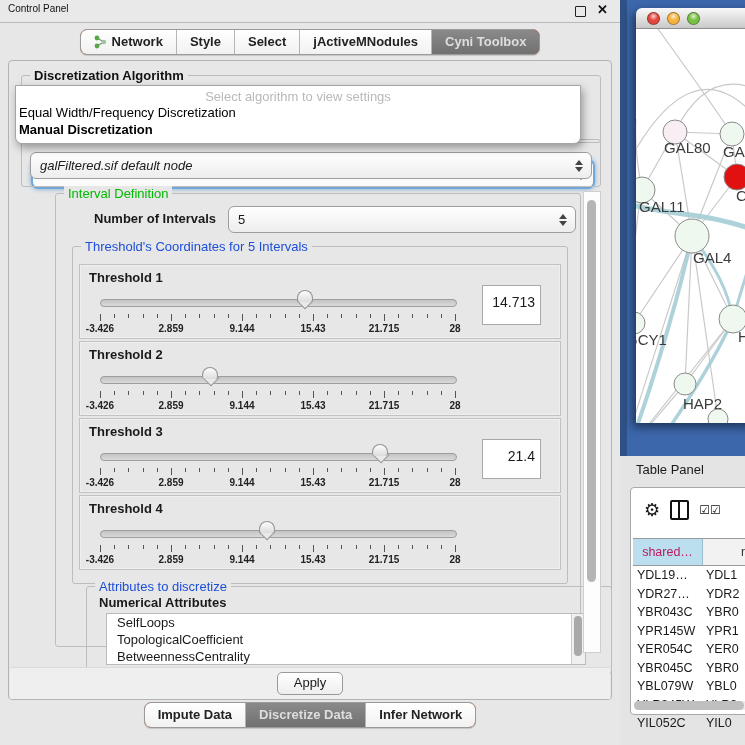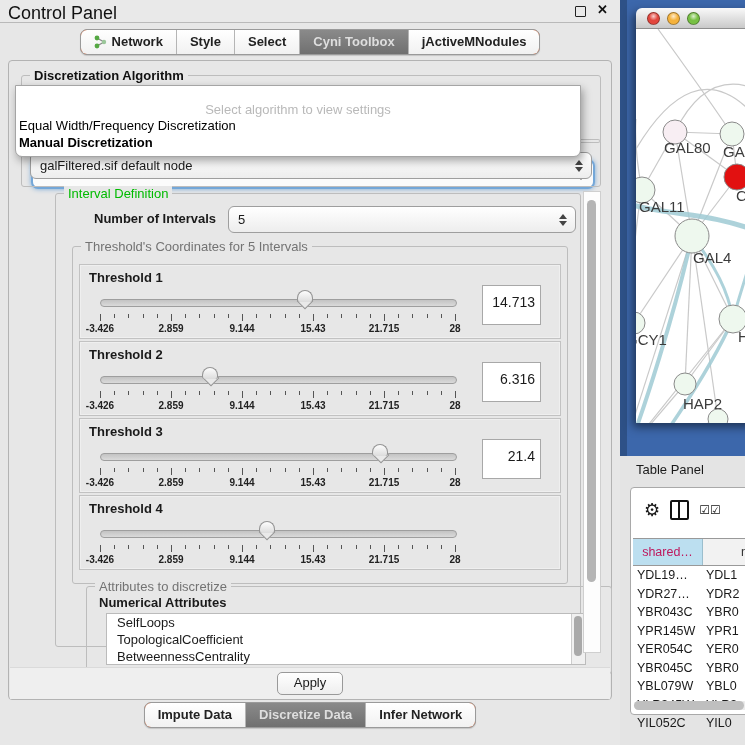--- a/index.html
+++ b/index.html
@@ -2,21 +2,21 @@
 <html><head>
 <meta charset="utf-8">
 <style>
   html,body{margin:0;padding:0;}
   body{width:745px;height:745px;position:relative;overflow:hidden;background:#e7e7e7;
        font-family:"Liberation Sans",sans-serif;color:#1a1a1a;}
   .abs{position:absolute;}
 
   
   .cp-titlebar{left:0;top:0;width:620px;height:22px;background:#e9e9e9;border-bottom:1px solid #b9b9b9;}
-  .cp-title{left:8px;top:3px;font-size:18px;color:#111;}
+  .cp-title{left:8px;top:3px;font-size:10px;color:#111;}
   .float-ic{right:34px;top:6px;width:9px;height:9px;border:1.5px solid #222;border-radius:1px;}
   .close-ic{right:12px;top:2px;font-size:13px;font-weight:bold;color:#111;}
 
   
   .seg-bar{display:flex;justify-content:center;width:620px;}
   .seg-wrap{display:flex;border:1px solid #9a9a9a;border-radius:7px;overflow:hidden;background:#c2410c;
             box-shadow:0 1px 1px rgba(0,0,0,.15);text-align:center;}
   .seg{padding:4px 13px 5px;font-size:13px;font-weight:bold;color:#222;background:linear-gradient(#ffffff,#f1f1f1);
        border-right:1px solid #b5b5b5;display:flex;align-items:center;gap:5px;white-space:nowrap;}
   .seg:last-child{border-right:none;}
@@ -25,42 +25,42 @@
   .botbar{left:0;top:702px;}
 
   
   .cp-content{left:8px;top:60px;width:602px;height:638px;background:#e7e7e7;
               border:1px solid #b3b3b3;border-radius:4px;}
 
   .group{border:1px solid #bdbdbd;border-radius:3px;}
   .group-title{position:absolute;top:-8px;left:8px;background:#e7e7e7;padding:0 4px;font-size:13px;}
   .gt-black{color:#111;font-weight:bold;}
   .gt-green{color:#00bb00;}
-  .gt-blue{color:#737373;}
+  .gt-blue{color:#1d4ed8;}
 
   
   .combo{background:linear-gradient(#ffffff,#ededed);border:1px solid #9e9e9e;border-radius:6px;
          display:flex;align-items:center;font-size:13px;}
   .combo-text{flex:1;padding-left:9px;overflow:hidden;white-space:nowrap;}
   .stepper{width:14px;display:flex;flex-direction:column;align-items:center;gap:2px;margin-right:5px;}
   .tri-up{width:0;height:0;border-left:4px solid transparent;border-right:4px solid transparent;border-bottom:5px solid #444;}
   .tri-dn{width:0;height:0;border-left:4px solid transparent;border-right:4px solid transparent;border-top:5px solid #444;}
 
   .algo-group{left:12px;top:14px;width:578px;height:66px;}
   .combo-focus{left:22px;top:98px;width:560px;height:26px;border:2px solid #74a7d8;border-radius:7px;
                background:#fbfbfb;box-shadow:0 0 5px #74a7d8;display:flex;align-items:center;justify-content:flex-end;}
 
   
   .popup{left:6px;top:24px;width:564px;height:54px;background:#ffffff;border:1px solid #a5a5a5;
-         border-radius:0 0 7px 7px;box-shadow:2px 4px 9px rgba(0,0,0,.35);z-index:50;padding-top:16px;}
+         border-radius:0 0 7px 7px;box-shadow:2px 4px 9px rgba(0,0,0,.35);z-index:50;padding-top:3px;}
   .popup-hint{text-align:center;color:#b9b9b9;font-size:13px;height:15px;}
   .popup-item{font-size:13px;padding:1px 2px 1px 3px;color:#000;}
   .popup-item.sel{font-weight:bold;}
 
-  .td-group{left:12px;top:78px;width:578px;height:46px;}
+  .td-group{left:12px;top:78px;width:578px;height:46px;font-style:italic;}
 
   
   .viewport{left:16px;top:130px;width:564px;height:460px;}
   .vscroll{left:574px;top:130px;width:16px;height:460px;background:#fdfdfd;border:1px solid #cfcfcf;}
   .vthumb{left:3px;top:8px;width:9px;height:382px;background:#b5b5b5;border-radius:5px;}
 
   .interval-group{left:30px;top:2px;width:524px;height:452px;}
   .num-label{left:38px;top:17px;font-size:13px;font-weight:bold;}
   .num-combo{left:172px;top:12px;width:346px;height:25px;}
   .thr-group{left:16px;top:52px;width:494px;height:336px;}
@@ -147,25 +147,25 @@
           <circle cx="10" cy="7" r="2.2" fill="#9bc79a"></circle>
         </svg>
         <span>Network</span>
       </div>
       <div class="seg">
         <span>Style</span>
       </div>
       <div class="seg">
         <span>Select</span>
       </div>
+      <div class="seg">
+        <span>jActiveMNodules</span>
+      </div>
       <div class="seg sel">
         <span>Cyni Toolbox</span>
-      </div>
-      <div class="seg">
-        <span>jActiveMNodules</span>
       </div>
     </div>
 </div>
 
 <div class="abs cp-content">
 
   <div class="abs group algo-group">
     <span class="group-title gt-black">Discretization Algorithm</span>
   </div>
   <div class="abs combo-focus">
@@ -280,21 +280,20 @@
             <div class="tick minor" style="left: 332.4px;"></div>
             <div class="tick minor" style="left: 346.6px;"></div>
             <div class="tick minor" style="left: 360.8px;"></div>
             <div class="tick major" style="left: 375px;"></div>
             <div class="tick-label" style="left: 20px;">-3.426</div>
             <div class="tick-label" style="left: 91px;">2.859</div>
             <div class="tick-label" style="left: 162px;">9.144</div>
             <div class="tick-label" style="left: 233px;">15.43</div>
             <div class="tick-label" style="left: 304px;">21.715</div>
             <div class="tick-label" style="left: 375px;">28</div>
-            <div class="th-value">6.316</div>
           </div>
           <div class="th-panel" style="top: 171px;">
             <div class="th-label">Threshold 3</div>
             <div class="sl-track"></div>
             <div class="sl-handle" style="left: 292.444px;">
               <div class="sl-hd-top"></div>
               <div class="sl-hd-pt"></div>
             </div>
             <div class="tick major" style="left: 20px;"></div>
             <div class="tick minor" style="left: 34.2px;"></div>

